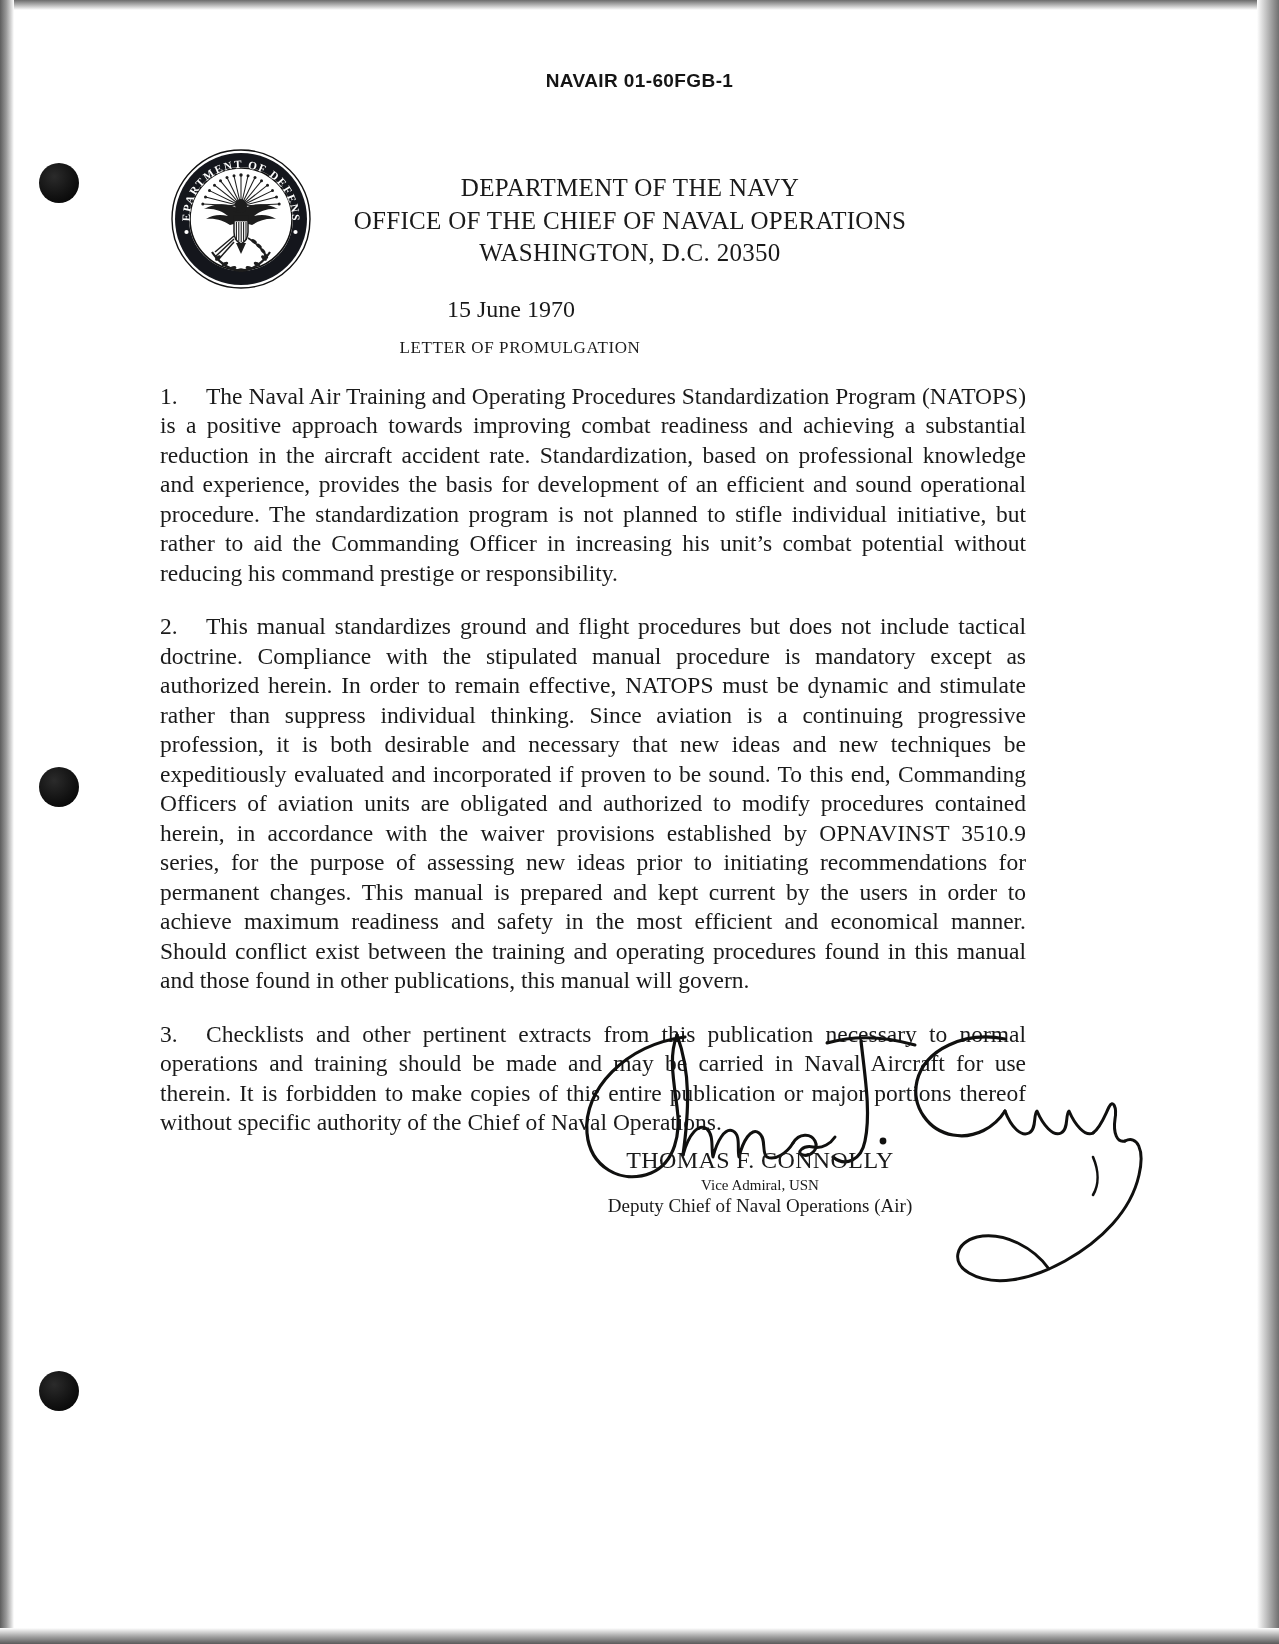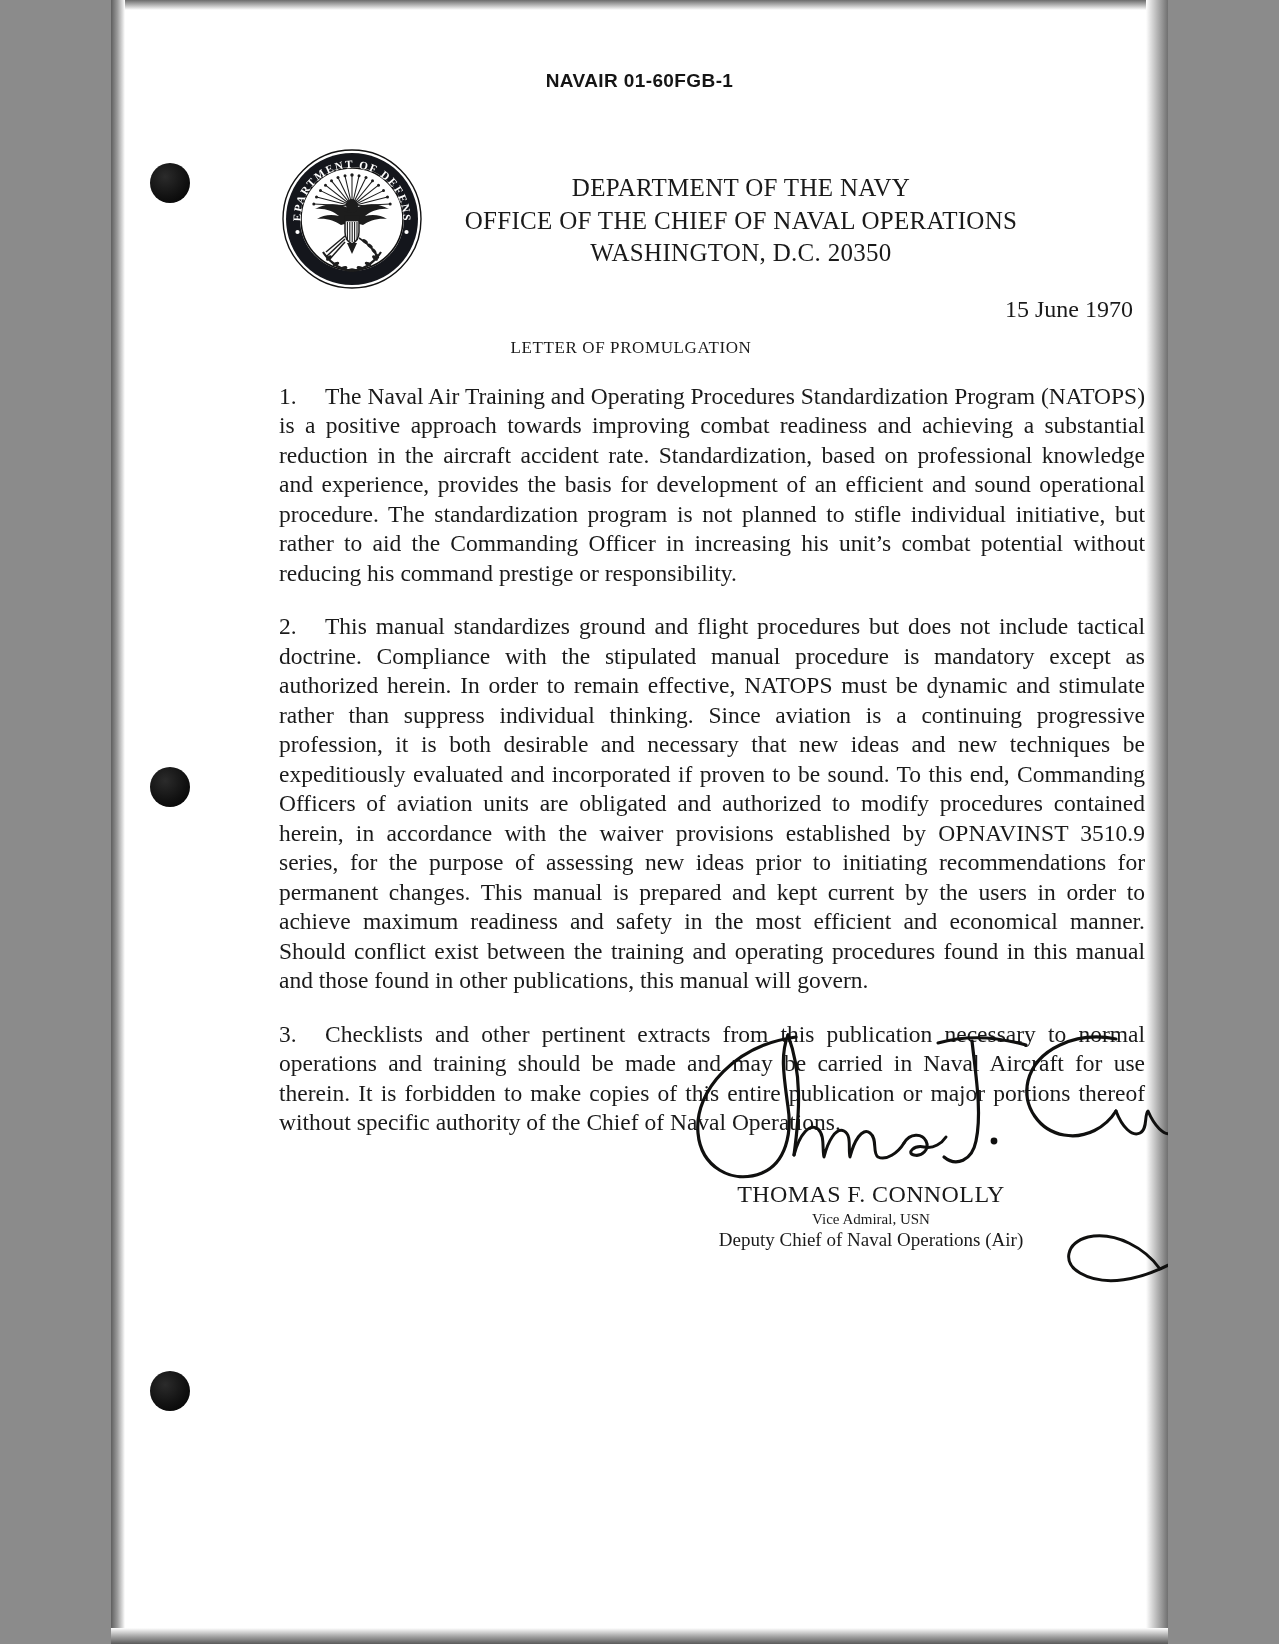--- a/index.html
+++ b/index.html
@@ -3,21 +3,21 @@
 <meta charset="utf-8">
 <title>NAVAIR 01-60FGB-1 — Letter of Promulgation</title>
 <style>
   html, body {
     margin: 0;
     padding: 0;
     background: #8b8b8b;
   }
   .page {
     position: relative;
-    width: 1057px;
+    width: 1279px;
     height: 1644px;
     margin: 0 auto;
     background: #ffffff;
     overflow: hidden;
     font-family: "Liberation Serif", "DejaVu Serif", serif;
     color: #1a1a1a;
   }
 
   
   .scan-edge-left {
@@ -95,61 +95,61 @@
     letter-spacing: 0.3px;
     white-space: nowrap;
   }
 
   
   .date-line {
     position: absolute;
     top: 296px;
     left: 0;
     width: 1022px;
-    text-align: right;
+    text-align: center;
     font-size: 24px;
   }
 
   
   .letter-title {
     position: absolute;
     top: 338px;
     left: 160px;
     width: 720px;
     text-align: center;
     font-size: 17px;
     letter-spacing: 0.6px;
   }
 
   
   .body-block {
     position: absolute;
     top: 382px;
-    left: 168px;
+    left: 160px;
     width: 866px;
     font-family: Liberation Serif, serif;
   }
   .para {
     text-align: justify;
     text-justify: inter-word;
     font-size: 23.5px;
     line-height: 1.255;
     margin: 0 0 24px 0;
     hyphens: none;
   }
   .para:last-child { margin-bottom: 0; }
   .para .pnum {
     display: inline-block;
     width: 46px;
   }
 
   
   .sig-block {
     position: absolute;
-    top: 1180px;
+    top: 1146px;
     left: 500px;
     width: 520px;
     text-align: center;
     line-height: 1.24;
   }
   .sig-name {
     font-size: 24px;
     letter-spacing: 0.4px;
   }
   .sig-rank { font-size: 15px; }

